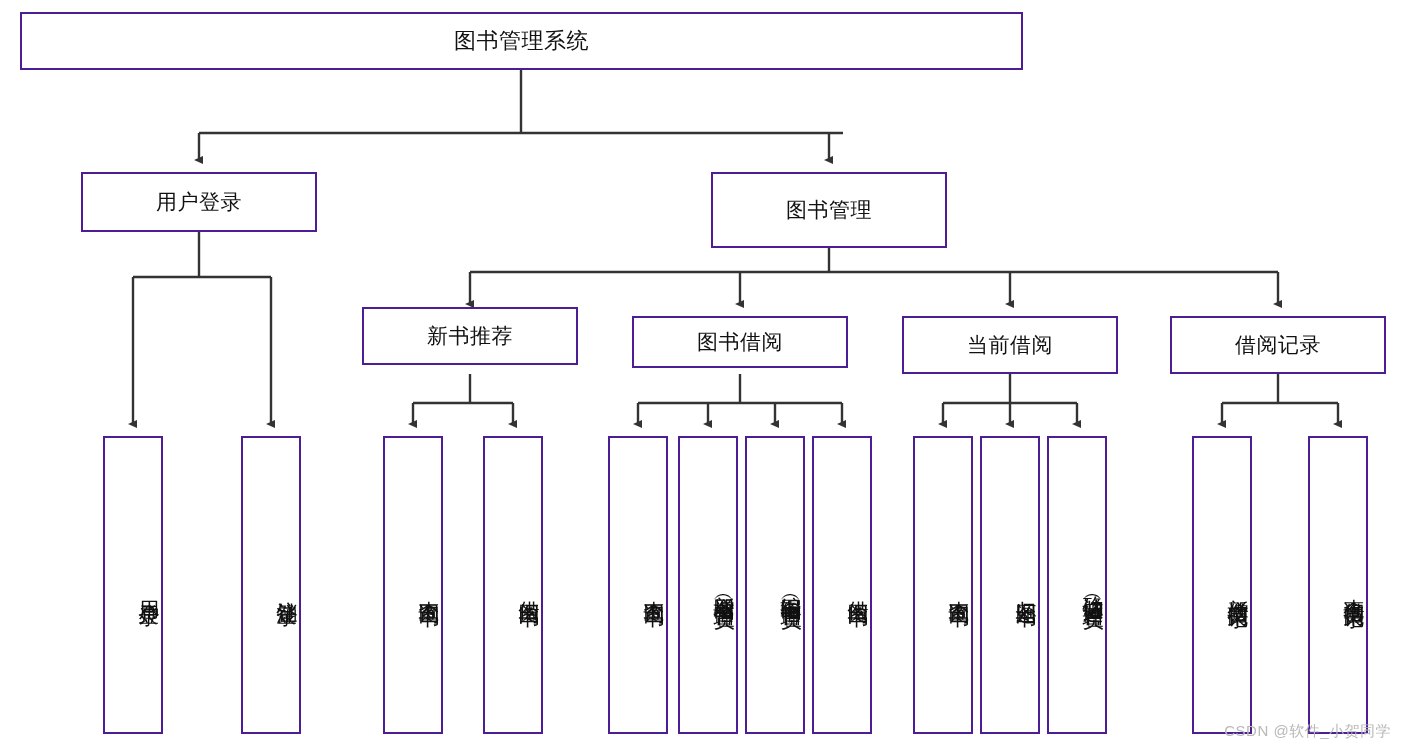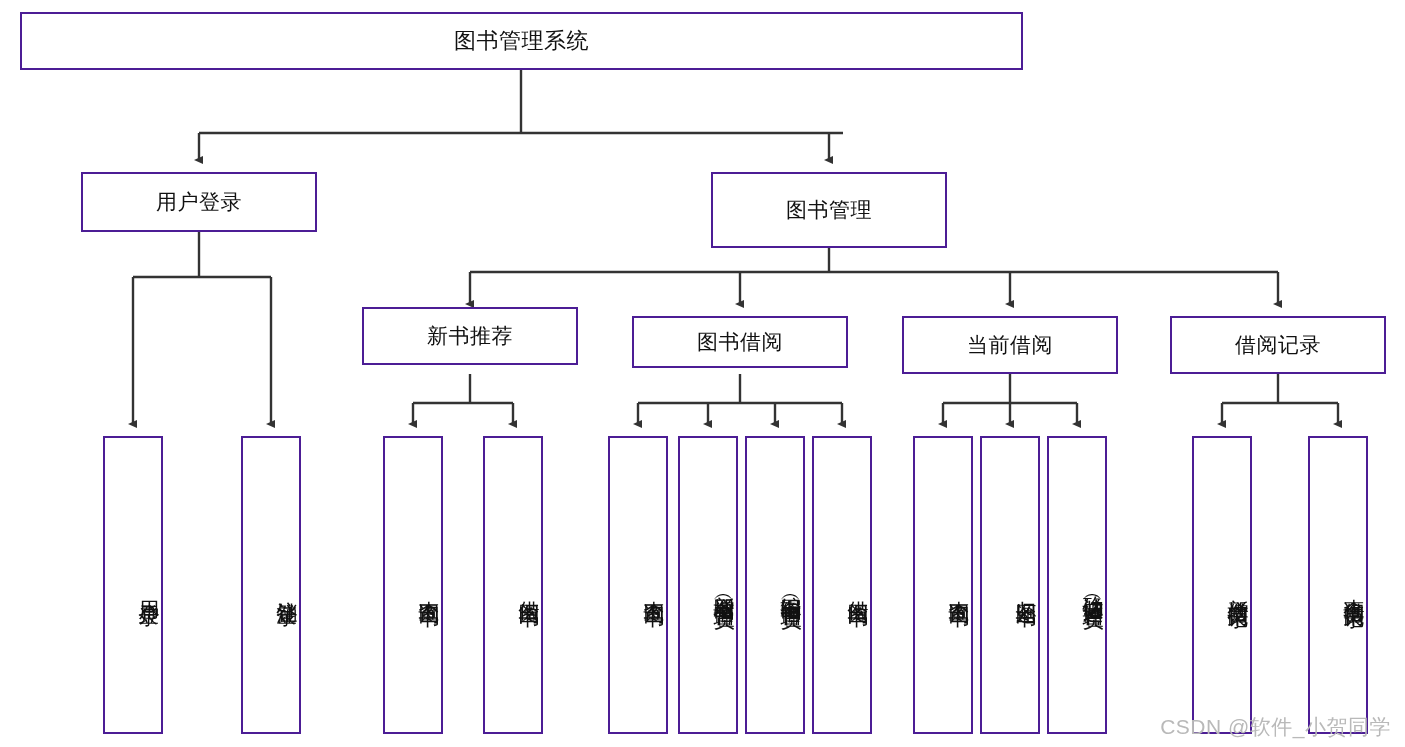--- a/index.html
+++ b/index.html
@@ -54,21 +54,21 @@
     left: 0;
     top: 0;
     width: 1405px;
     height: 747px;
     pointer-events: none;
   }
   .watermark {
     position: absolute;
     right: 14px;
     bottom: 6px;
-    font-size: 21px;
+    font-size: 15px;
     color: #b9b9b9;
     white-space: nowrap;
     letter-spacing: 0.5px;
   }
 </style>
 </head>
 <body>
 
 <div id="canvas">
 

